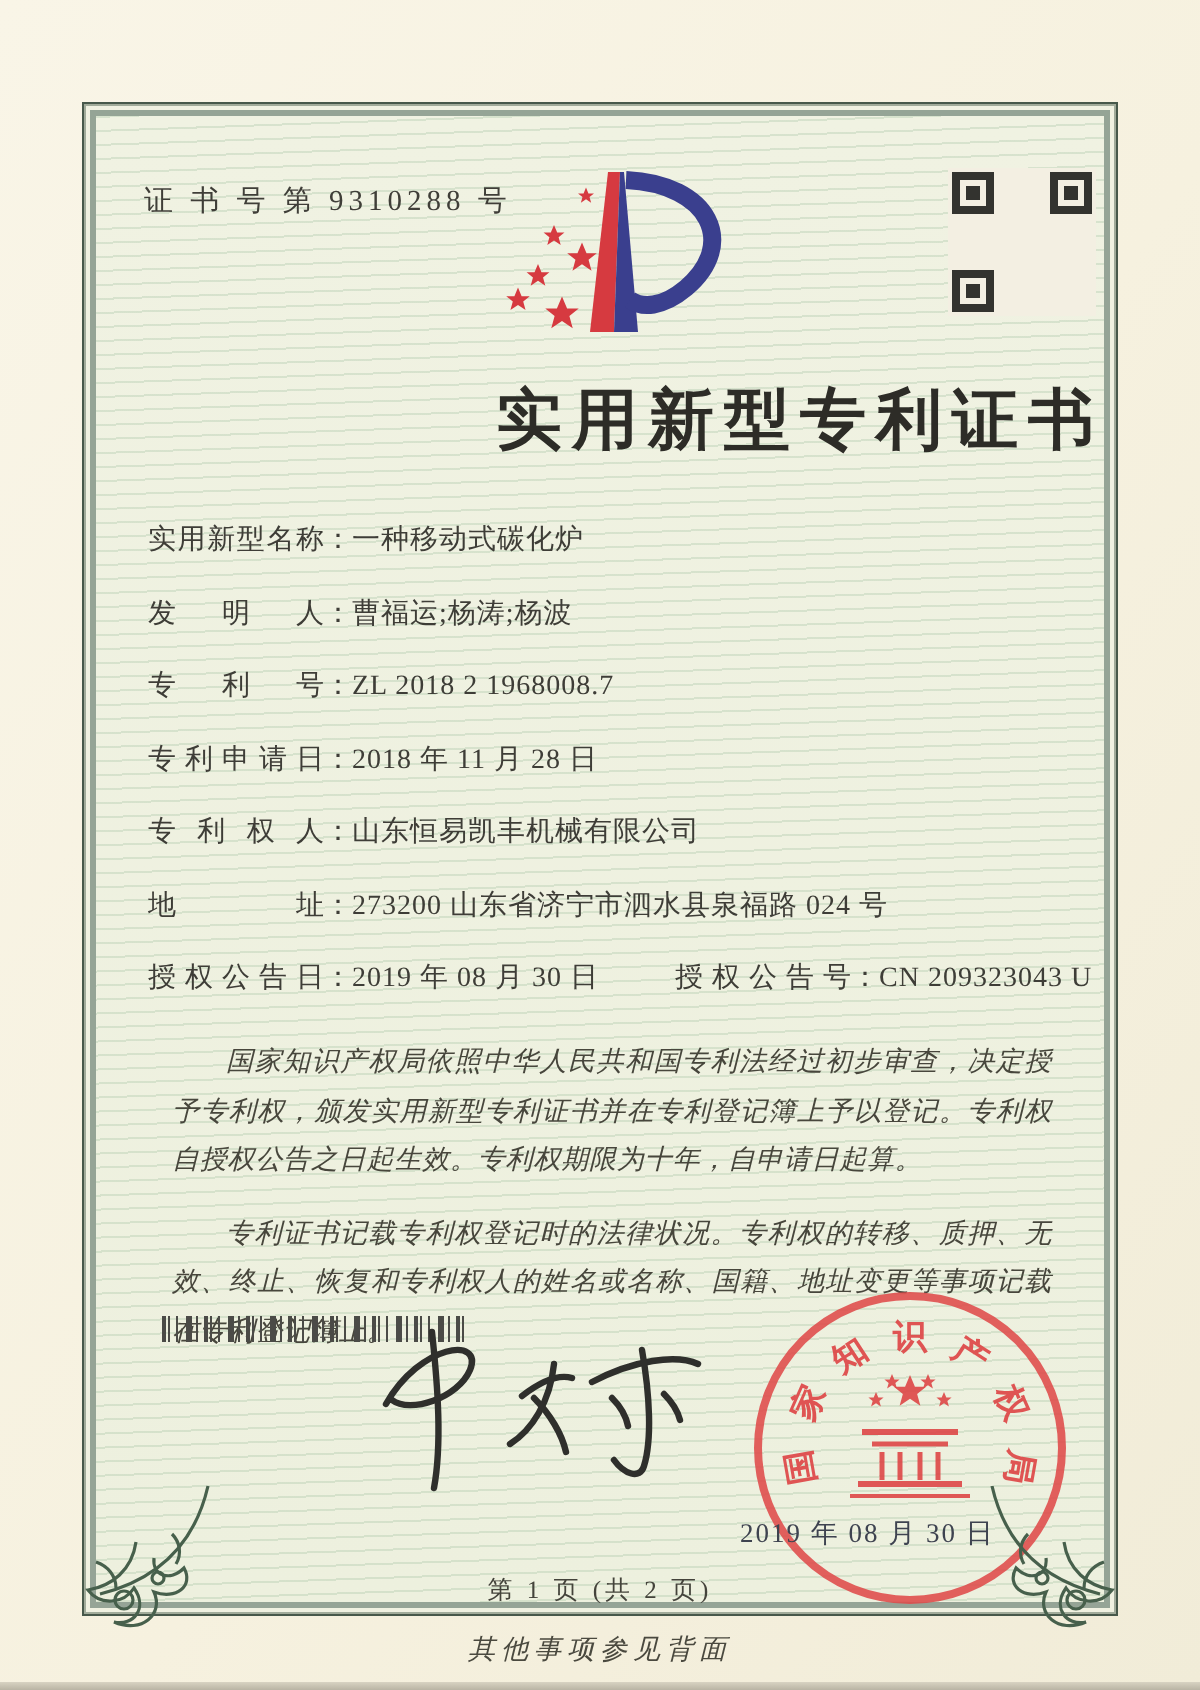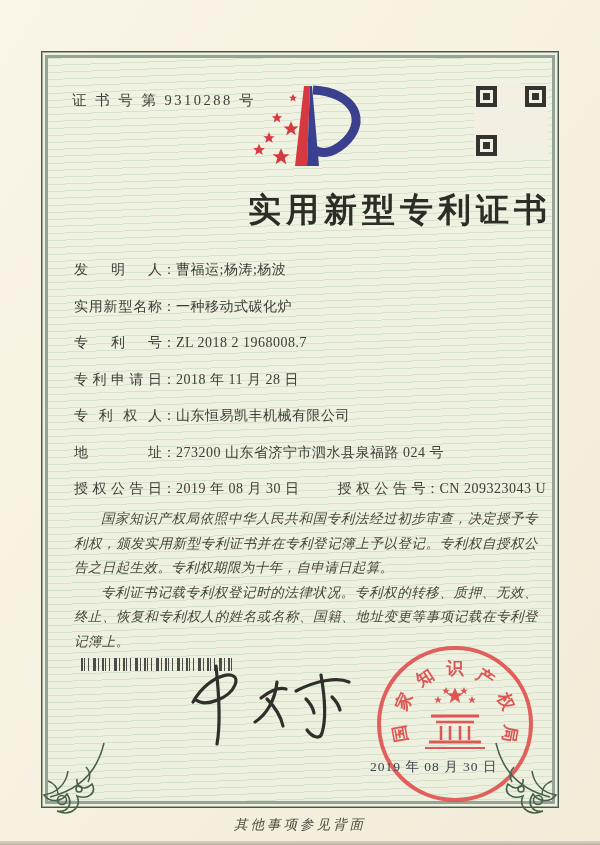--- a/index.html
+++ b/index.html
@@ -51,21 +51,21 @@
   
   .fields{position:absolute;left:26px;top:203px;width:462px;font-size:14px;color:#3e3d37;}
   .frow{height:36.5px;white-space:nowrap;}
   .f-label{display:inline-block;width:88px;text-align:justify;text-align-last:justify;vertical-align:top;}
   .f-colon{display:inline-block;width:14px;}
   .f-value{letter-spacing:.5px;}
   .grant-no{margin-left:38px;}
   
   .paras{position:absolute;left:26px;top:449px;width:464px;font-size:13.5px;line-height:1.82;color:#47463c;
     font-style:italic;letter-spacing:.4px;text-align:justify;}
-  .paras p{margin:0;text-indent:2em;}
+  .paras p{margin:12px;text-indent:2em;}
   
   .barcode{position:absolute;left:33px;top:600px;width:152px;height:13px;
     background:repeating-linear-gradient(90deg,#4b4b47 0 2px,transparent 2px 3px,#4b4b47 3px 4px,transparent 4px 7px,#4b4b47 7px 8px,transparent 8px 12px,#4b4b47 12px 15px,transparent 15px 17px,#4b4b47 17px 18px,transparent 18px 21px);}
   .signer{position:absolute;left:28px;top:638px;font-size:15px;color:#3b3a34;letter-spacing:3px;line-height:2.0;}
   .signature{position:absolute;left:120px;top:598px;}
   .seal{position:absolute;left:329px;top:588px;width:148px;height:148px;border-radius:50%;
     border:4.5px solid rgba(223,74,74,.88);}
   .seal-ring{position:absolute;left:0;top:0;width:100%;height:100%;}
   .seal-ring span{
     position:absolute;left:50%;top:50%;width:22px;height:22px;margin:-11px 0 0 -11px;
@@ -119,24 +119,24 @@
       <div class="qr">
         <div class="finder f-tl"></div>
         <div class="finder f-tr"></div>
         <div class="finder f-bl"></div>
       </div>
 
       <div class="title">实用新型专利证书</div>
 
       <div class="fields">
         <div class="frow">
+          <span class="f-label">实用新型名称</span><span class="f-colon">：</span><span class="f-value">一种移动式碳化炉</span>
+        </div>
+        <div class="frow">
           <span class="f-label">发明人</span><span class="f-colon">：</span><span class="f-value">曹福运;杨涛;杨波</span>
-        </div>
-        <div class="frow">
-          <span class="f-label">实用新型名称</span><span class="f-colon">：</span><span class="f-value">一种移动式碳化炉</span>
         </div>
         <div class="frow">
           <span class="f-label">专利号</span><span class="f-colon">：</span><span class="f-value">ZL 2018 2 1968008.7</span>
         </div>
         <div class="frow">
           <span class="f-label">专利申请日</span><span class="f-colon">：</span><span class="f-value">2018 年 11 月 28 日</span>
         </div>
         <div class="frow">
           <span class="f-label">专利权人</span><span class="f-colon">：</span><span class="f-value">山东恒易凯丰机械有限公司</span>
         </div>
@@ -190,20 +190,21 @@
             <path d="M16,36 L64,36" fill="none" stroke-width="3"></path>
             <path d="M21,42 L59,42" fill="none" stroke-width="2.5"></path>
             <path d="M26,46 L26,60 M35,46 L35,60 M45,46 L45,60 M54,46 L54,60" fill="none" stroke-width="2.5"></path>
             <path d="M14,62 L66,62" fill="none" stroke-width="3"></path>
             <path d="M10,68 L70,68" fill="none" stroke-width="2"></path>
           </g>
         </svg>
       </div>
       <div class="seal-date">2019 年 08 月 30 日</div>
 
+      <div class="page-indicator">第 1 页 (共 2 页)</div>
 
       <svg class="ornament orn-bl" width="78" height="78" viewBox="0 0 78 78">
         <g fill="none" stroke="#47604c" stroke-width="1.6">
           <path d="M70,6 C64,32 48,52 16,60"></path>
           <path d="M34,34 C32,48 22,56 10,58 C16,66 28,65 33,57 C40,67 33,76 23,74 C37,80 48,70 43,59 C54,63 63,56 58,47 C51,54 42,51 43,42"></path>
           <path d="M14,44 C20,46 24,51 24,57"></path>
           <circle cx="28" cy="63" r="4.5"></circle>
           <circle cx="45" cy="52" r="3"></circle>
           <path d="M52,30 C56,34 57,40 54,45"></path>
         </g>

